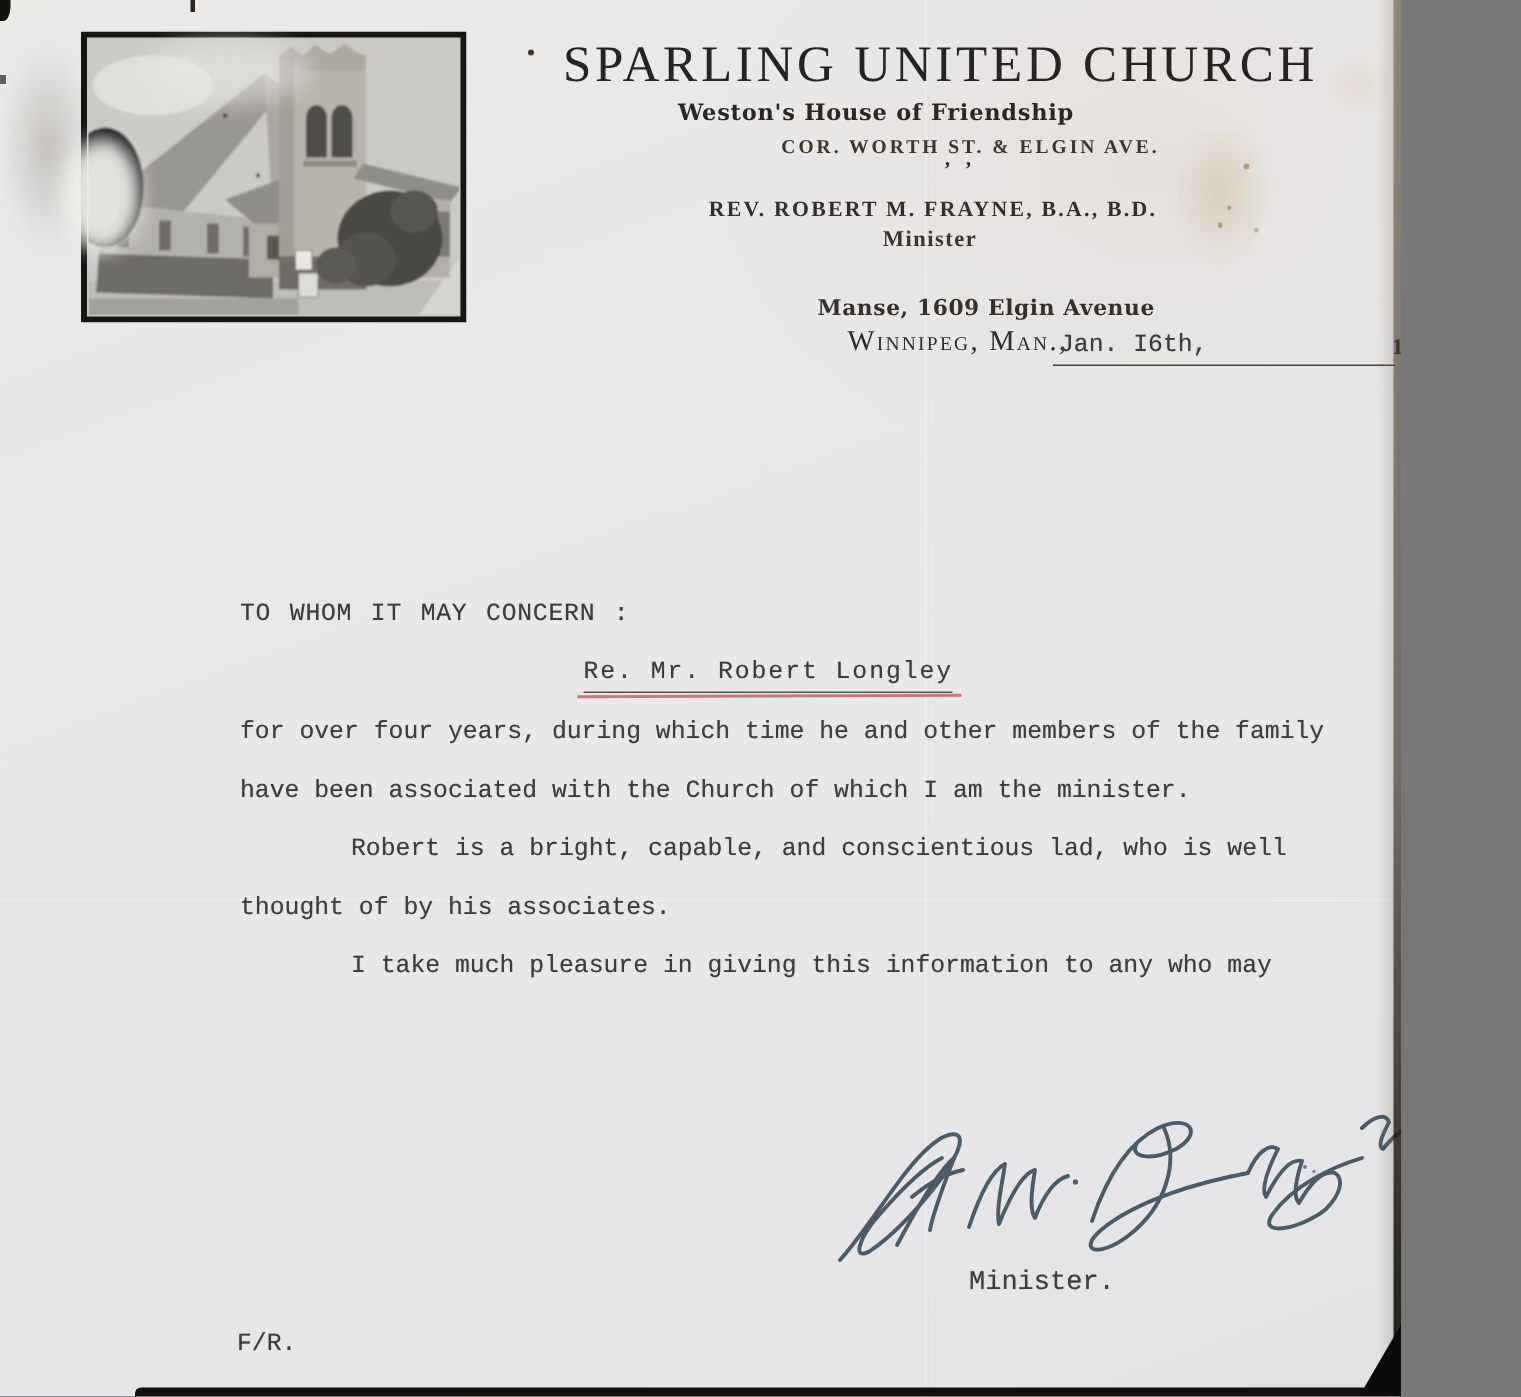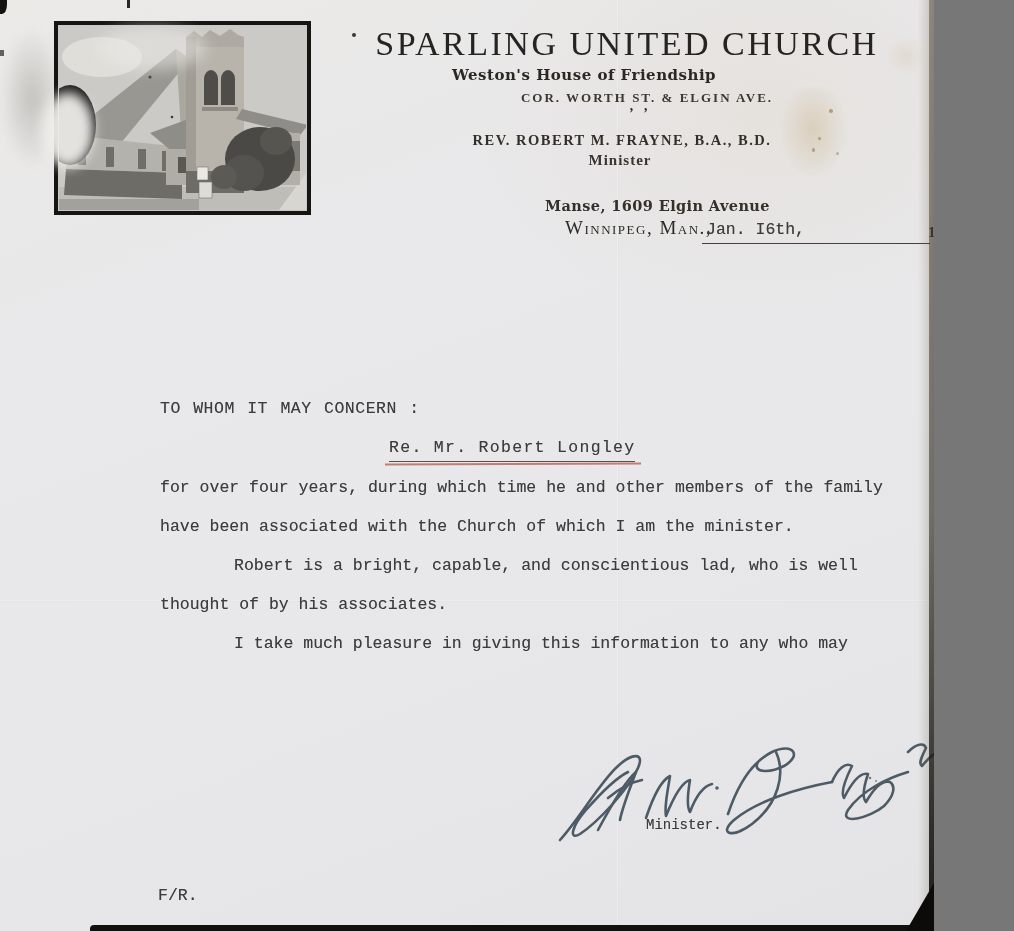--- a/index.html
+++ b/index.html
@@ -43,21 +43,21 @@
   .body-block{position:absolute;left:160px;top:389px;width:800px;
     font-family:"Liberation Mono","DejaVu Sans Mono",monospace;font-size:16.5px;line-height:39px;
     color:#3d3c3c;text-shadow:0 0 .5px rgba(70,68,66,.5);}
   .salutation{word-spacing:2px;letter-spacing:.5px;}
   .subject-row{padding-left:229px;}
   .subject{display:inline-block;position:relative;letter-spacing:1.3px;padding-bottom:1px;}
   .subject::before{content:"";position:absolute;left:0;right:0;bottom:6px;border-bottom:1.6px solid #55514b;}
   .subject::after{content:"";position:absolute;left:-4px;right:-6px;bottom:3px;border-bottom:2px solid rgba(178,64,52,.65);transform:rotate(-.25deg);}
   .indent{padding-left:74px;}
 
-  .closing-role{top:817px;left:646px;font-size:14px;}
+  .closing-role{top:845px;left:646px;font-size:18px;}
   .initials{top:886px;left:158px;font-size:16.5px;}
 
   .signature{position:absolute;left:480px;top:722px;width:520px;height:125px;}
 
   
   .nub-tl{position:absolute;left:0;top:0;width:7px;height:14px;background:#15130f;border-radius:0 0 70% 0;}
   .tick-top{position:absolute;left:127px;top:0;width:3px;height:8px;background:#2a2722;}
   .speck{position:absolute;border-radius:50%;}
   .dot-title{left:352px;top:33px;width:4px;height:4px;background:#3d392f;}
   .sp1{left:829px;top:109px;width:4px;height:4px;background:rgba(140,100,50,.55);}

